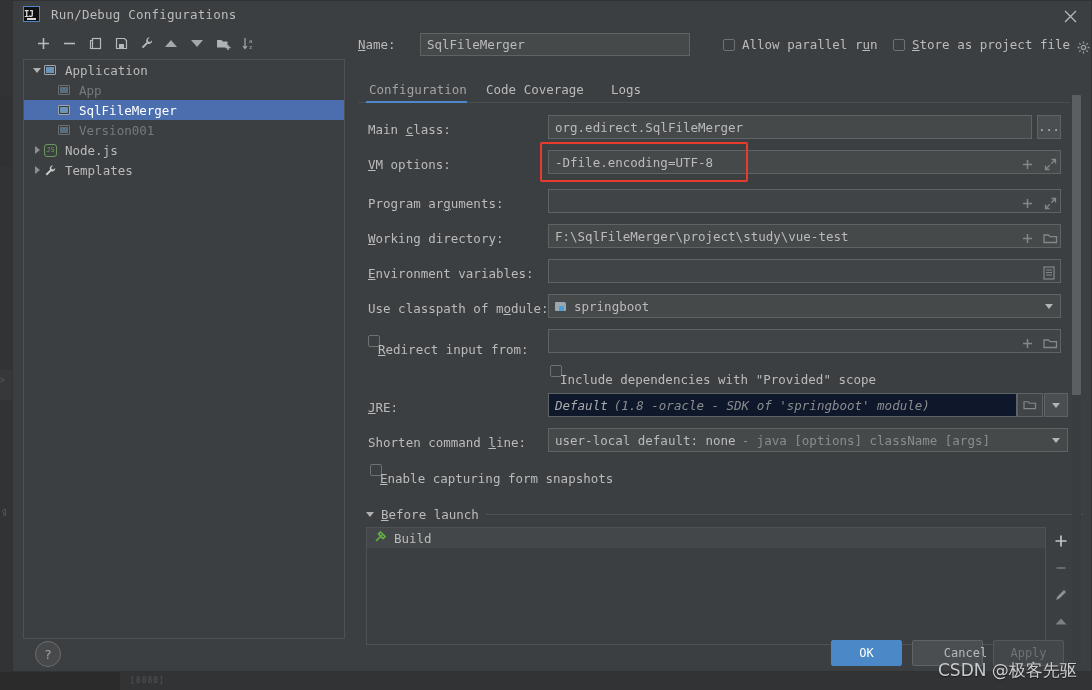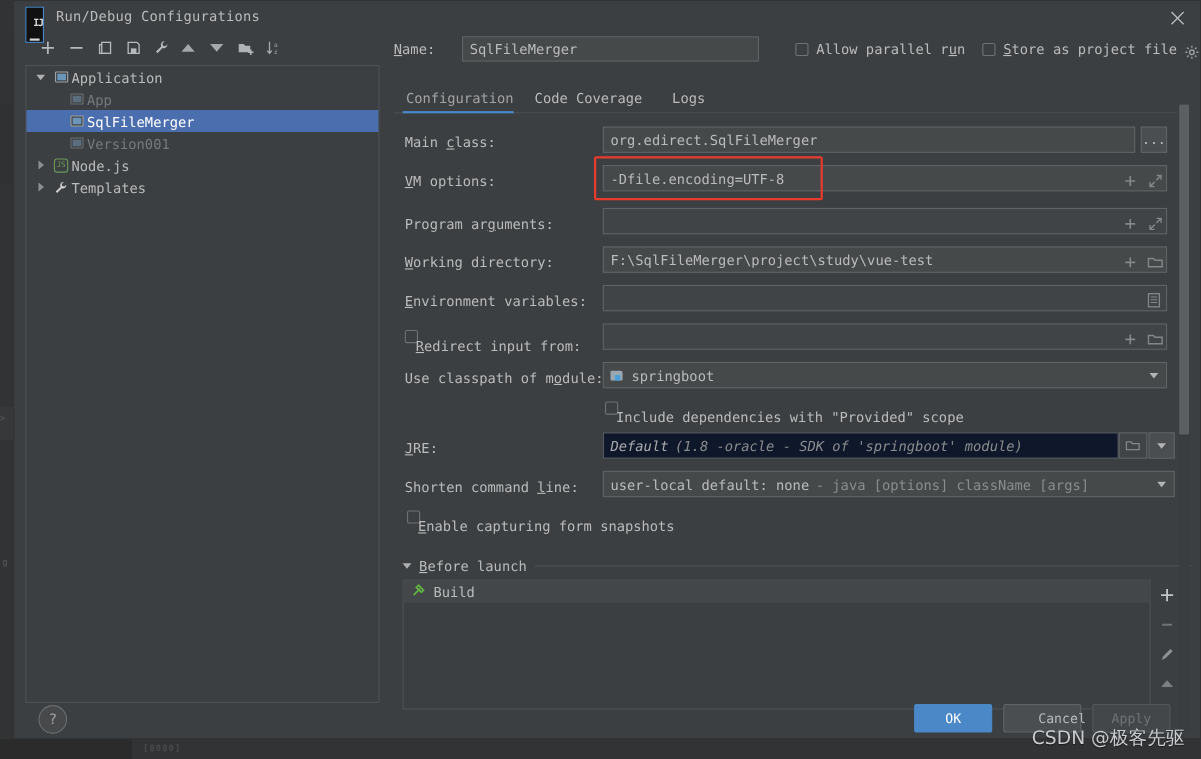--- a/index.html
+++ b/index.html
@@ -23,23 +23,23 @@
 
   
   .dialog {
     position:absolute; left:12px; top:0; width:1080px; height:672px;
     background:#3c3f41; border:1px solid #323232;
   }
 
   
   .titlebar { position:relative; height:28px; background:#3c3f41; }
   .tb-logo {
-    position:absolute; left:10px; top:5px; width:17px; height:33px;
+    position:absolute; left:10px; top:5px; width:17px; height:16px;
     background:#111; border:1px solid #4a88c7; display:flex;
-    align-items:center; justify-content:flex-end;
+    align-items:center; justify-content:flex-start;
   }
   .tb-logo-txt { font-size:9px; color:#d8d8d8; font-weight:bold; line-height:1; letter-spacing:-1px;}
   .tb-logo-bar { position:absolute; left:3px; bottom:1px; width:9px; height:2px; background:#d8d8d8; }
   .tb-title {
     position:absolute; left:38px; top:6px; font-size:12.5px; color:#bbbbbb;
     letter-spacing:0.2px;
   }
   .tb-close {
     position:absolute; right:10px; top:4px; width:22px; height:22px;
     display:flex; align-items:center; justify-content:center; cursor:pointer;
@@ -59,21 +59,21 @@
   }
   .tree-row {
     position:relative; height:20px; display:flex; align-items:center;
     font-size:12.5px; color:#bbbbbb; cursor:pointer;
   }
   .tree-row.selected { background:#4b6eaf; color:#ffffff; }
   .tree-row.dim { color:#777a7c; }
   .tw { width:14px; display:flex; align-items:center; justify-content:center; flex:0 0 14px; }
   .tri-d { width:0;height:0;border-left:4.5px solid transparent;border-right:4.5px solid transparent;border-top:5px solid #b0b0b0; }
   .tri-r { width:0;height:0;border-top:4.5px solid transparent;border-bottom:4.5px solid transparent;border-left:5px solid #8d8f91; }
-  .ticon { width:18px; display:flex; align-items:center; justify-content:flex-end; flex:0 0 18px; }
+  .ticon { width:18px; display:flex; align-items:center; justify-content:flex-start; flex:0 0 18px; }
   .app-ico { width:12px;height:10px;border:1.4px solid #9fa5a8;border-radius:1px;position:relative;background:#3c3f41; }
   .app-ico:after { content:""; position:absolute; left:1px; top:1px; width:8px; height:6px; background:#6a95b8; }
   .app-ico.dim2 { border-color:#6c6f71; }
   .app-ico.dim2:after { background:#5a6e7d; }
   .node-ico { width:13px;height:13px;border:1.6px solid #6a9a5b;border-radius:3px;display:flex;align-items:center;justify-content:center;font-size:7px;color:#6a9a5b; }
   .tlabel { padding-left:3px; white-space:nowrap; }
 
   
   .content { position:absolute; left:345px; top:32px; width:725px; height:600px; }
 
@@ -415,51 +415,51 @@
             <span class="ii">
               <svg width="12" height="14" viewBox="0 0 12 14">
                   <rect x="1" y="1" width="10" height="12" fill="none" stroke="#83878a" stroke-width="1.2"></rect>
                   <path d="M3 4 H9 M3 6.5 H9 M3 9 H9" stroke="#83878a" stroke-width="1.1"></path>
                 </svg>
             </span>
           </div>
         </div>
 
         <div class="frow" style="height:35px">
-          <div class="chk-wrap" style="left:10px; top:11px;">
-            <span class="cbox"></span>
-            <span class="lbl"><u>R</u>edirect input from:</span>
-          </div>
-          <div class="fld empty" style="left:190px; top:5px; width:513px;"></div>
-          <div class="inline-icons" style="left:662px; top:11px;">
-            <span class="ii">
-              <svg width="13" height="13" viewBox="0 0 13 13">
-                  <path d="M6.5 2 V11 M2 6.5 H11" stroke="#83878a" stroke-width="1.5"></path>
-                </svg>
-            </span>
-            <span class="ii">
-              <svg width="15" height="13" viewBox="0 0 15 13">
-                  <path d="M1 3 H5.5 L7 4.6 H13.5 V10.5 H1 Z" fill="none" stroke="#83878a" stroke-width="1.3"></path>
-                </svg>
-            </span>
-          </div>
-        </div>
-
-        <div class="frow" style="height:35px">
           <span class="lbl" style="top:12px">Use classpath of m<u>o</u>dule:</span>
           <div class="combo" style="left:190px; top:5px; width:513px;">
             <span class="mod-ico">
                 <span class="f"></span>
                 <span class="b"></span>
               </span>
             <span>springboot</span>
             <span class="caret"></span>
           </div>
         </div>
 
+        <div class="frow" style="height:35px">
+          <div class="chk-wrap" style="left:10px; top:11px;">
+            <span class="cbox"></span>
+            <span class="lbl"><u>R</u>edirect input from:</span>
+          </div>
+          <div class="fld empty" style="left:190px; top:5px; width:513px;"></div>
+          <div class="inline-icons" style="left:662px; top:11px;">
+            <span class="ii">
+              <svg width="13" height="13" viewBox="0 0 13 13">
+                  <path d="M6.5 2 V11 M2 6.5 H11" stroke="#83878a" stroke-width="1.5"></path>
+                </svg>
+            </span>
+            <span class="ii">
+              <svg width="15" height="13" viewBox="0 0 15 13">
+                  <path d="M1 3 H5.5 L7 4.6 H13.5 V10.5 H1 Z" fill="none" stroke="#83878a" stroke-width="1.3"></path>
+                </svg>
+            </span>
+          </div>
+        </div>
+
         <div class="frow" style="height:29px">
           <div class="chk-wrap" style="left:192px; top:6px;">
             <span class="cbox"></span>
             <span class="lbl">Include dependencies with "Provided" scope</span>
           </div>
         </div>
 
         <div class="frow" style="height:35px">
           <span class="lbl" style="top:12px"><u>J</u>RE:</span>
           <div class="fld ro" style="left:190px; top:5px; width:469px;">

